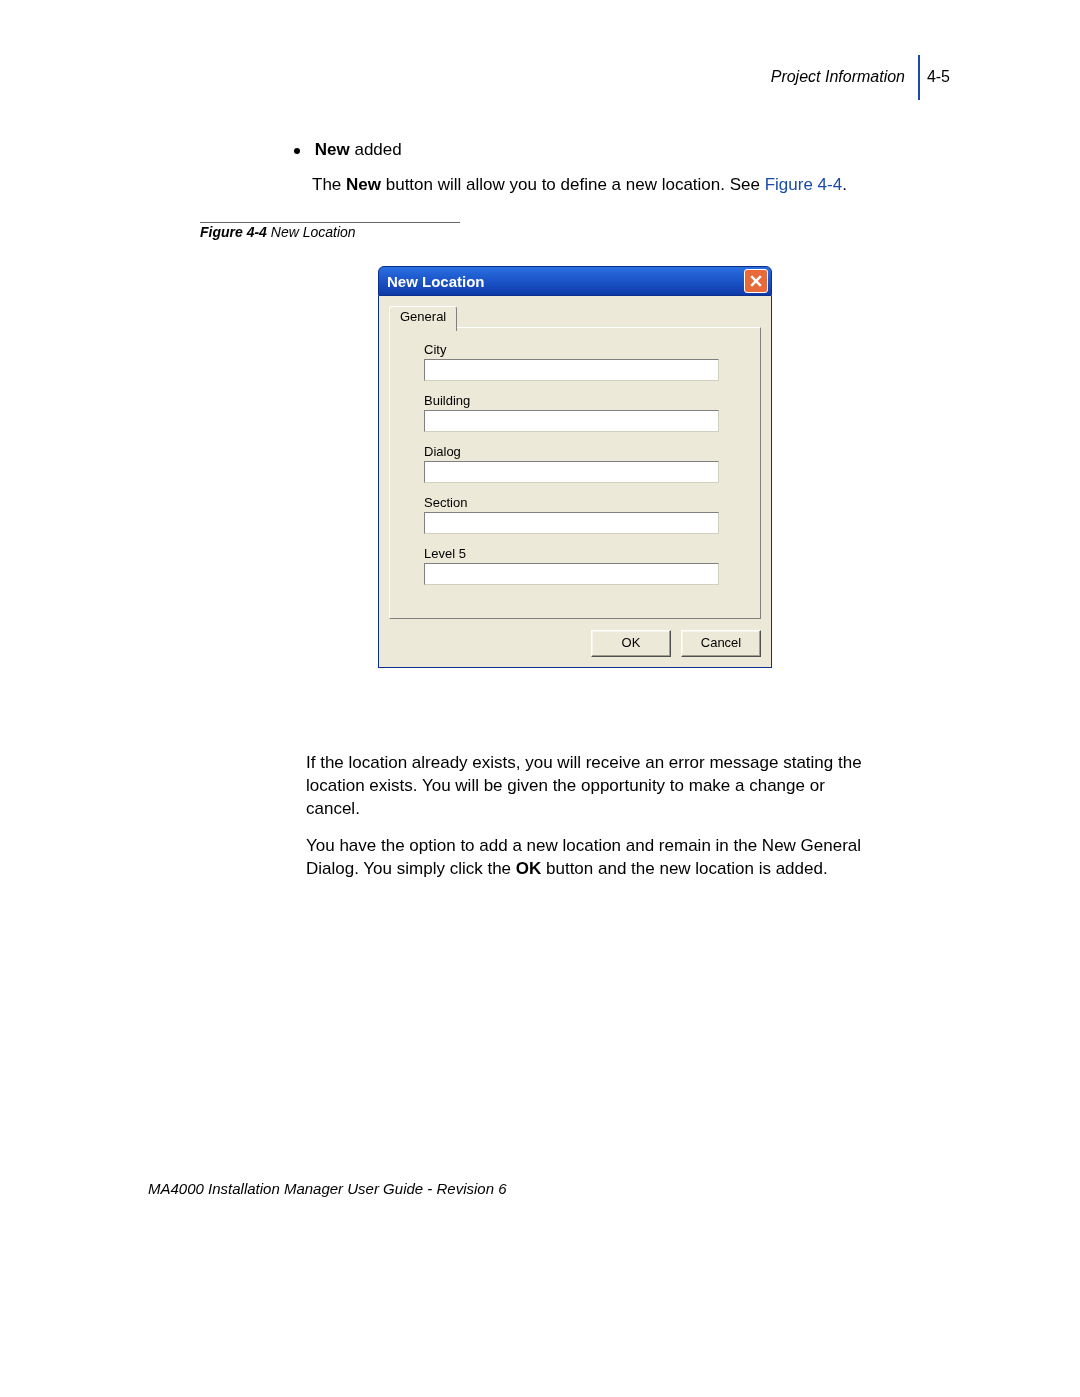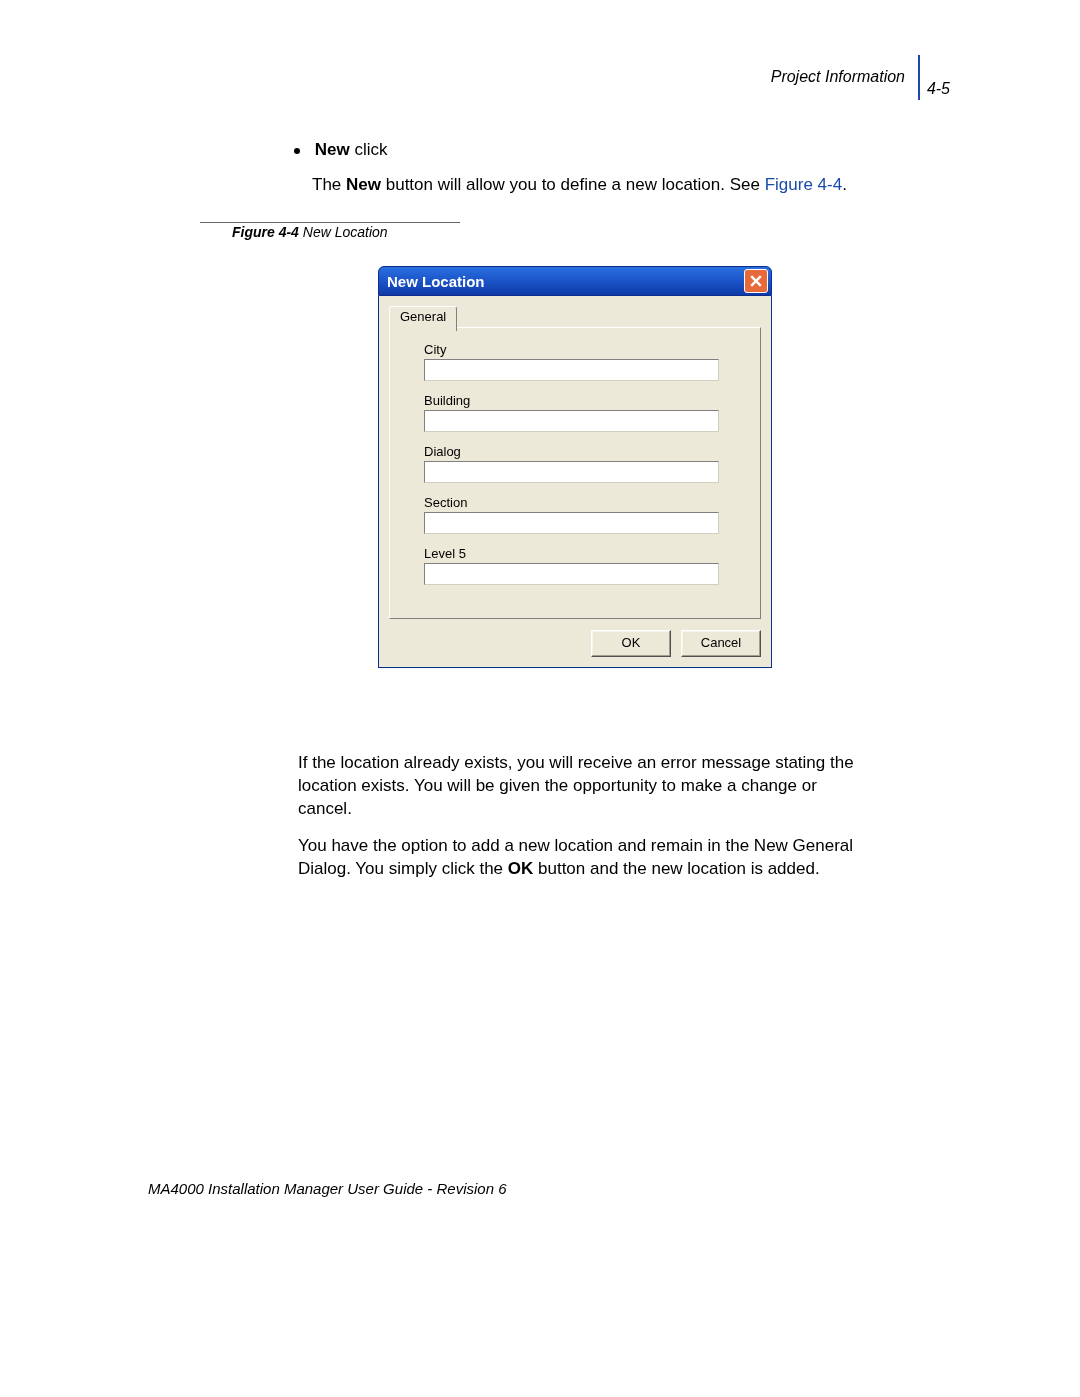--- a/index.html
+++ b/index.html
@@ -25,23 +25,21 @@
     top: 68px;
     right: 175px;
     font-style: italic;
     font-size: 16px;
     text-align: right;
   }
   .header-pagenum {
     position: absolute;
     top: 68px;
     right: 130px;
-    font-style: italic;
     font-size: 16px;
-    margin-top: 12px;
   }
   .content {
     position: absolute;
     left: 290px;
     top: 140px;
     width: 620px;
   }
   .bullet-row {
     font-size: 17px;
     margin-bottom: 14px;
@@ -54,41 +52,40 @@
     border-radius: 50%;
     vertical-align: middle;
     margin-right: 10px;
     margin-left: 4px;
   }
   .para {
     font-size: 17px;
     line-height: 1.35;
     margin: 0 0 14px 22px;
   }
-  .para.noindent { margin-left: 8px; }
+  .para.noindent { margin-left: 16px; }
   .figlink { color: #1a4ba8; }
   .fig-rule {
     border: 0;
     border-top: 1px solid #666;
     margin: 8px 0 4px 0;
     width: 260px;
   }
   .fig-rule-wrap {
     position: absolute;
     left: 200px;
     top: 214px;
     width: 260px;
   }
   .fig-caption {
     position: absolute;
     left: 200px;
     top: 224px;
     font-size: 14px;
     font-style: italic;
-    margin-left: 32px;
   }
   .fig-caption .bold { font-weight: bold; font-style: italic; }
   .dialog-wrap {
     position: absolute;
     left: 378px;
     top: 266px;
     width: 394px;
   }
   .titlebar {
     height: 28px;
@@ -210,21 +207,21 @@
 </head>
 <body>
 
 <div class="header-line"></div>
 <div class="header-text">Project Information</div>
 <div class="header-pagenum">4-5</div>
 
 <div class="content">
   <div class="bullet-row">
     <span class="bullet-dot"></span>
-    <b>New</b><span> click</span>
+    <b>New</b><span> added</span>
   </div>
   <p class="para">
     <span>The </span><b>New</b><span> button will allow you to define a new location. See </span><span class="figlink">Figure 4-4</span><span>.</span>
   </p>
 </div>
 
 <div class="fig-rule-wrap">
     <hr class="fig-rule">
   </div>
 <div class="fig-caption">

